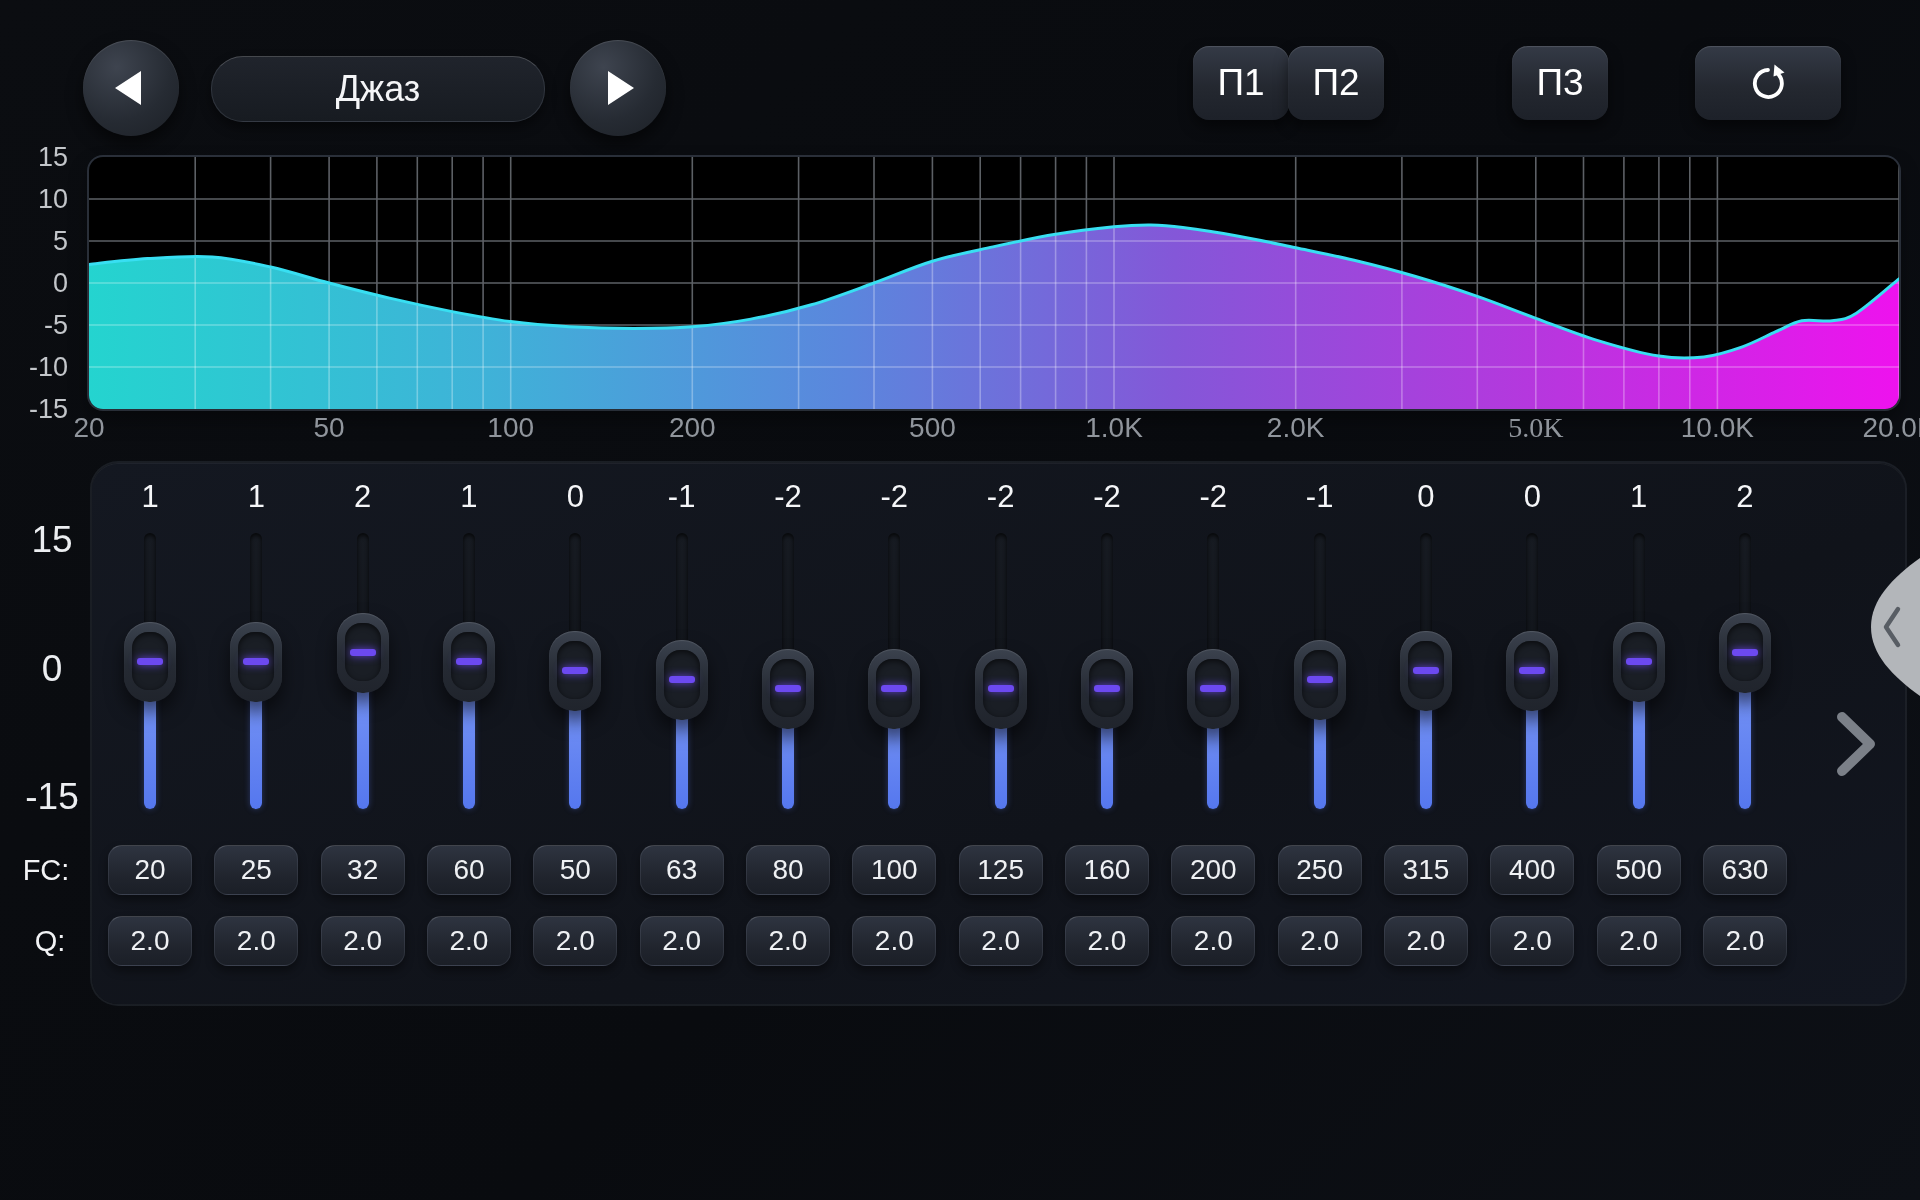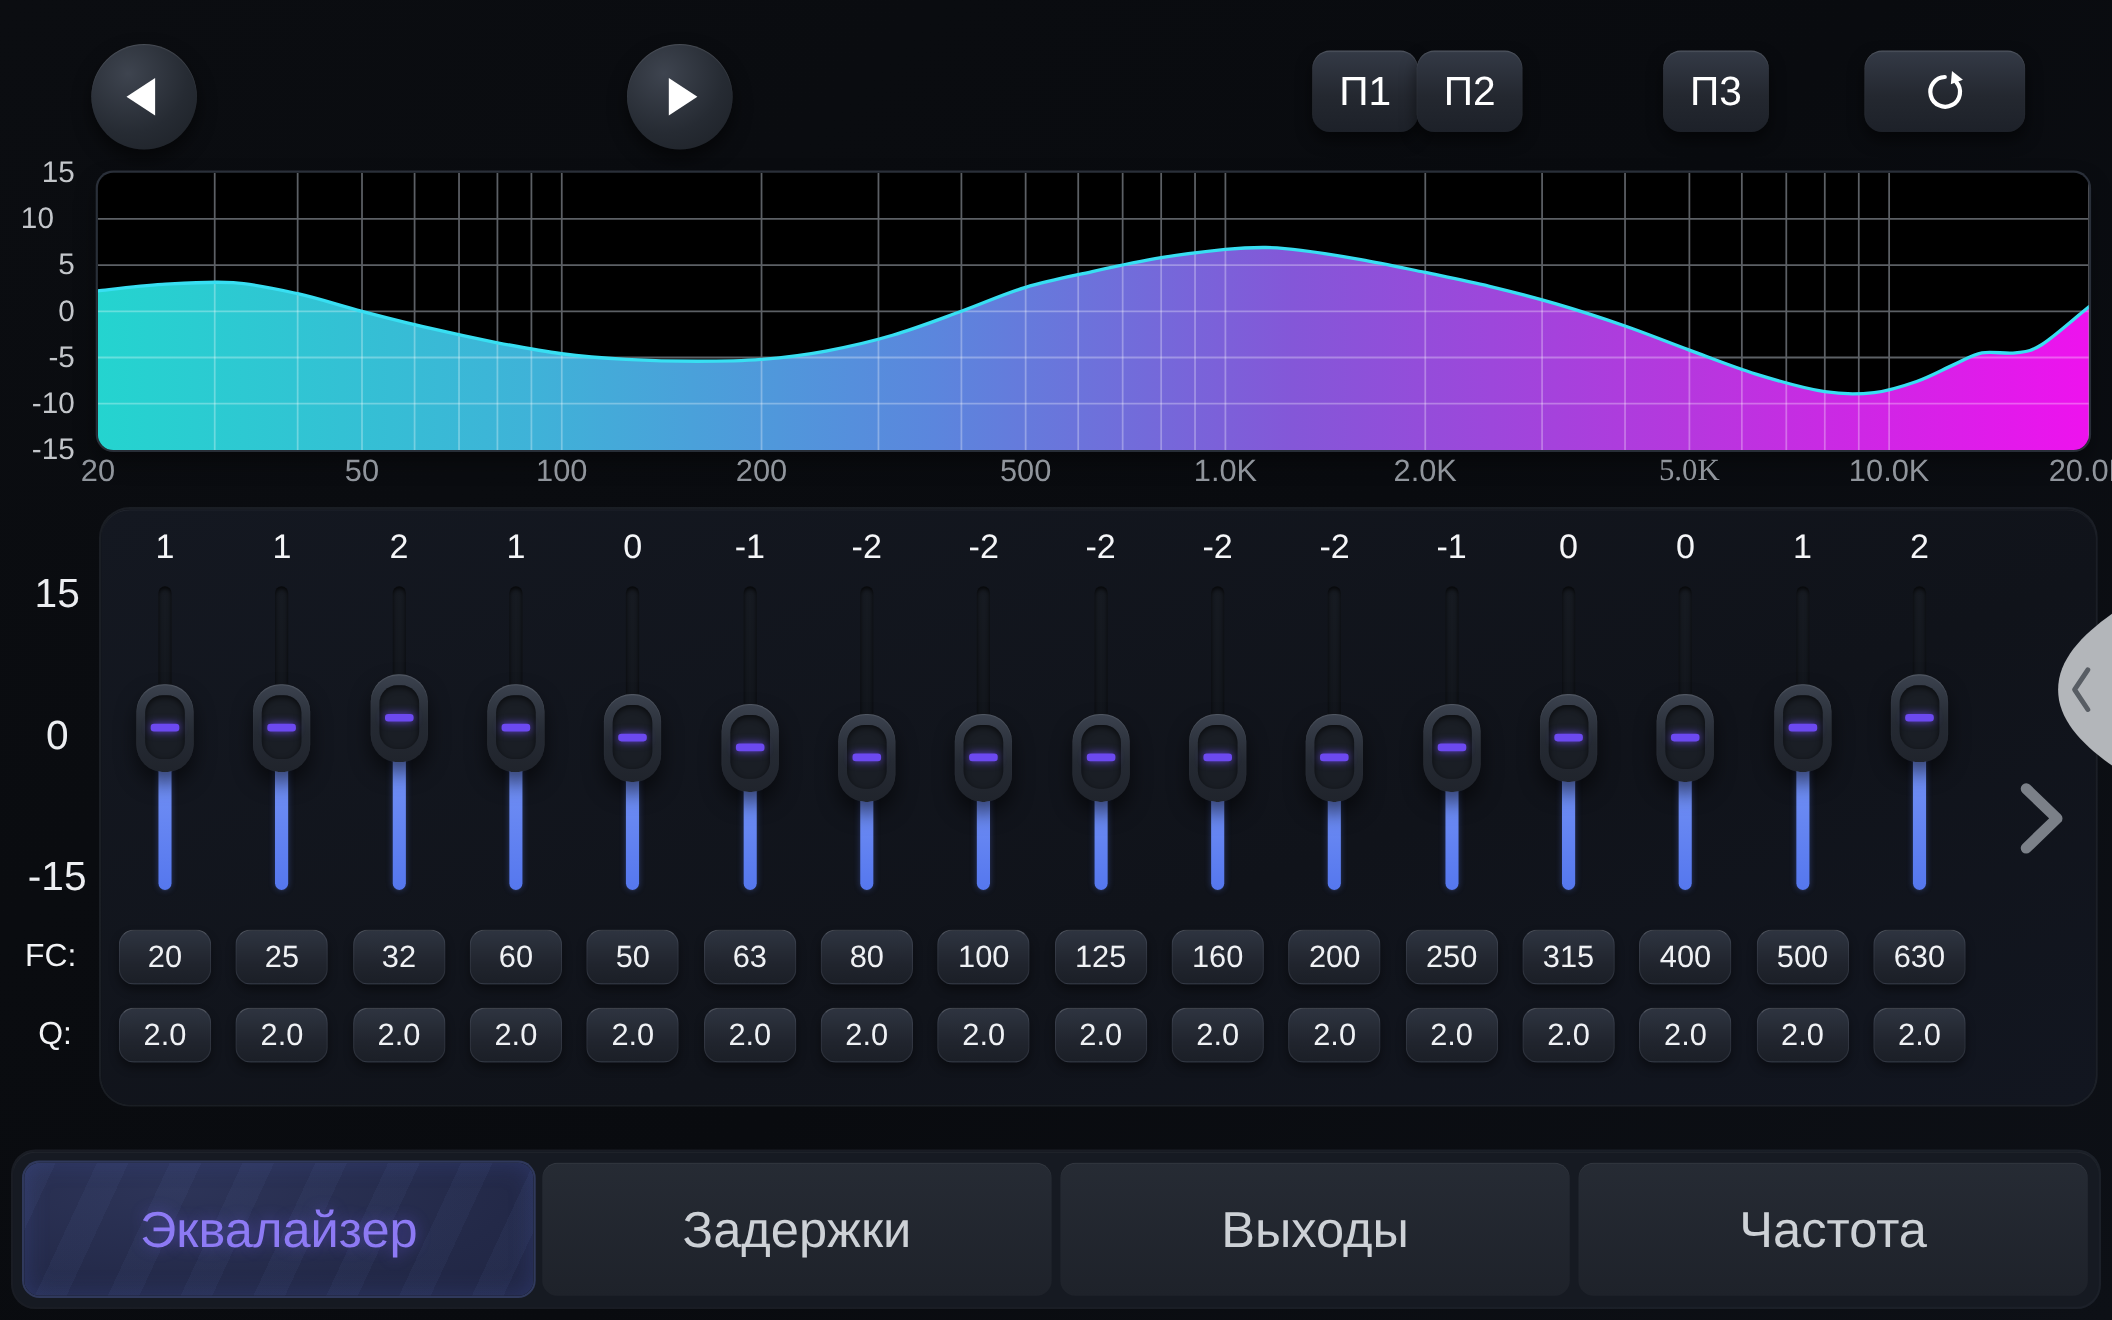--- a/index.html
+++ b/index.html
@@ -110,41 +110,44 @@
 </style>
 </head>
 <body>
 
 <div id="app">
 
   <button class="circle-btn" style="left:83px;top:40px;">
     <span class="tri tri-left"></span>
   </button>
 
+  <div class="preset-pill">
+    <span>Джаз</span>
+  </div>
 
   <button class="circle-btn" style="left:570px;top:40px;">
     <span class="tri tri-right"></span>
   </button>
 
   <div id="mem-buttons">
       <button class="mem-btn" style="left: 1193px;">П1</button>
       <button class="mem-btn" style="left: 1288px;">П2</button>
       <button class="mem-btn" style="left: 1512px;">П3</button>
     </div>
 
   <button class="reset-btn">
     <svg width="46" height="46" viewBox="0 0 46 46">
       <path d="M 23 10 A 13.5 13.5 0 1 0 33.5 14.6" fill="none" stroke="#ffffff" stroke-width="3.8" stroke-linecap="round"></path>
       <path d="M 29.5 4.5 L 39.5 12.5 L 28.5 16.5 Z" fill="#ffffff"></path>
     </svg>
   </button>
 
   <div class="yticks" id="yticks">
       <div class="ytick" style="top: 157px;">15</div>
-      <div class="ytick" style="top: 199px; text-align: center;">10</div>
+      <div class="ytick" style="top: 199px;">10</div>
       <div class="ytick" style="top: 241px;">5</div>
       <div class="ytick" style="top: 283px;">0</div>
       <div class="ytick" style="top: 325px;">-5</div>
       <div class="ytick" style="top: 367px;">-10</div>
       <div class="ytick" style="top: 409px;">-15</div>
     </div>
 
   <div class="plot-frame">
     <svg id="eq-svg" width="1810" height="252" viewBox="0 0 1810 252" preserveAspectRatio="none">
         <defs>
@@ -441,20 +444,14 @@
       <polyline points="40,53 28,71 40,89" fill="none" stroke="#585d64" stroke-width="4.5" stroke-linecap="round" stroke-linejoin="round"></polyline>
     </svg>
   </div>
 
   <div class="next-bands">
     <svg width="48" height="72" viewBox="0 0 48 72">
       <polyline points="10,9 38,36 10,63" fill="none" stroke="#7b8088" stroke-width="10" stroke-linecap="round" stroke-linejoin="round"></polyline>
     </svg>
   </div>
 
-  <div class="tabbar" id="tabbar">
-      <button class="tab active">Эквалайзер</button>
-      <button class="tab">Задержки</button>
-      <button class="tab">Выходы</button>
-      <button class="tab">Частота</button>
-    </div>
 
 </div>
 
 </body></html>

